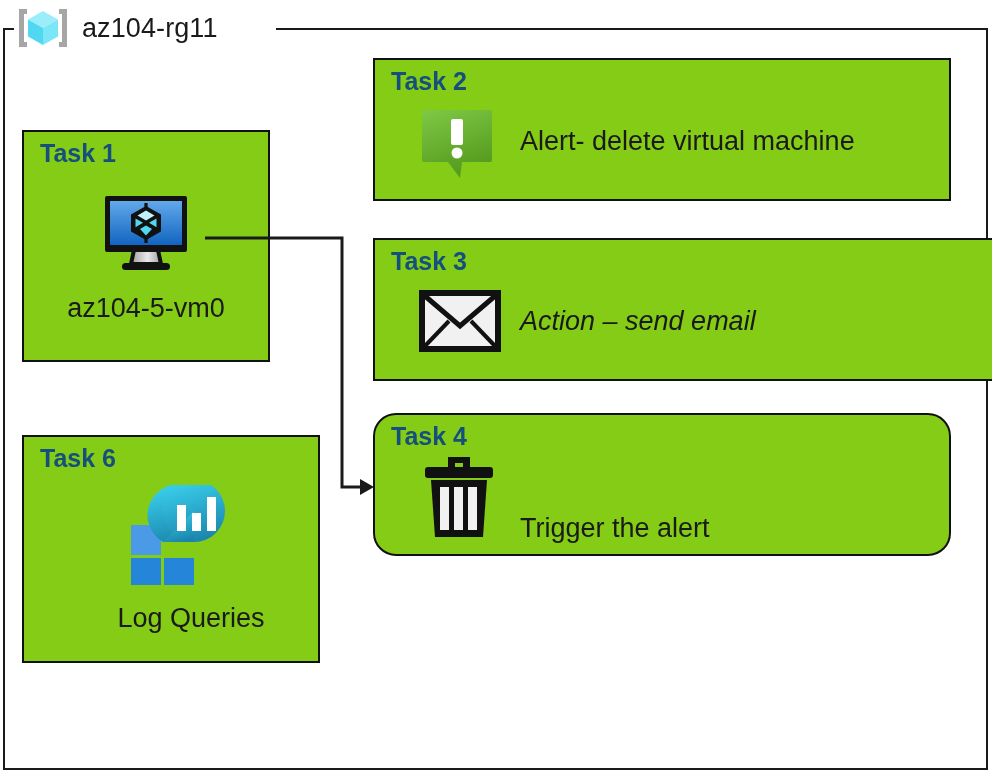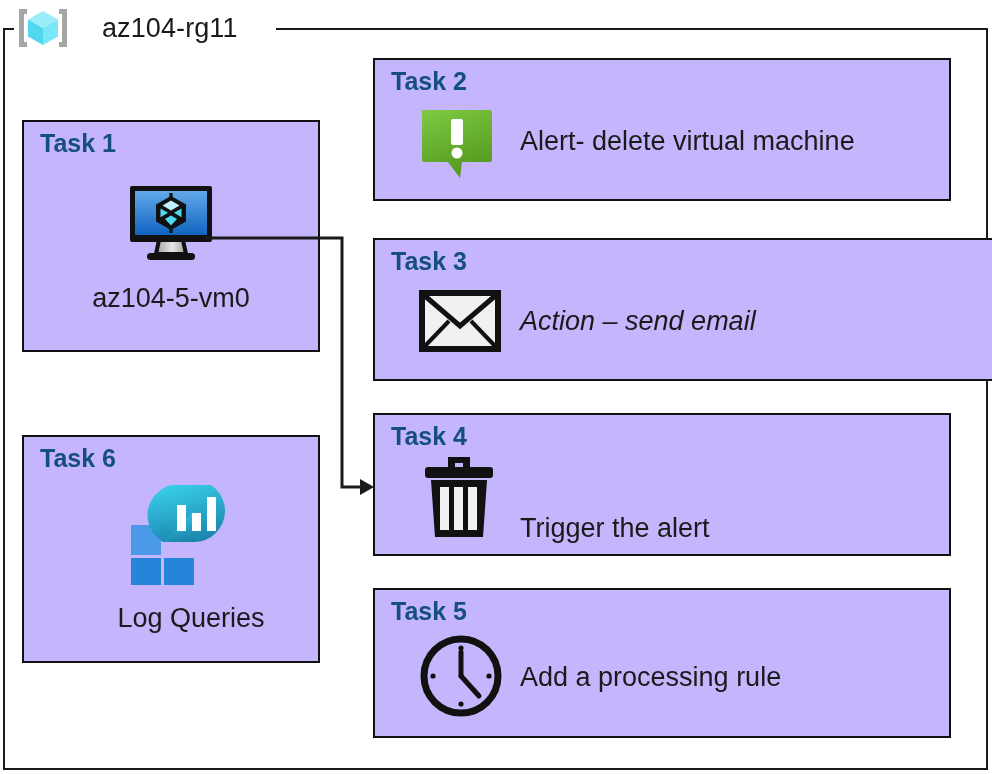--- a/index.html
+++ b/index.html
@@ -60,27 +60,26 @@
     height: 48px;
     position: relative;
     flex: 0 0 auto;
   }
   .rg-title {
     font-size: 27px;
     color: #1a1a1a;
     line-height: 1;
     letter-spacing: 0.1px;
     white-space: nowrap;
-    margin-left: 20px;
   }
 
   
   .card {
     position: absolute;
-    background: #c4b5fd;
+    background: #84cc16;
     border: 2px solid #111111;
     box-sizing: border-box;
     z-index: 2;
   }
   .card-title {
     position: absolute;
     left: 16px;
     top: 9px;
     font-size: 25px;
     font-weight: bold;
@@ -107,25 +106,25 @@
     width: 100%;
     text-align: center;
   }
 
   
   .card-right .card-icon {
     position: absolute;
   }
 
   
-  #card-task1 { left: 22px;  top: 120px; width: 298px; height: 232px; }
+  #card-task1 { left: 22px;  top: 130px; width: 248px; height: 232px; }
   #card-task6 { left: 22px;  top: 435px; width: 298px; height: 228px; }
   #card-task2 { left: 373px; top: 58px;  width: 578px; height: 143px; }
   #card-task3 { left: 373px; top: 238px; width: 650px; height: 143px; }
-  #card-task4 { left: 373px; top: 413px; width: 578px; height: 143px; }
+  #card-task4 { left: 373px; top: 413px; width: 578px; height: 143px; border-radius: 23px; }
   #card-task5 { left: 373px; top: 588px; width: 578px; height: 150px; }
 
   #card-task1 .card-icon { top: 60px; width: 96px; height: 86px; }
   #card-task1 .card-caption { top: 163px; }
   #card-task6 .card-icon { top: 48px; width: 112px; height: 100px; }
   #card-task6 .card-caption { top: 168px; padding-left: 20px; }
 
   #card-task2 .card-icon { left: 45px; top: 48px; width: 76px; height: 72px; }
   #card-task2 .card-caption { left: 145px; top: 68px; }
   #card-task3 .card-icon { left: 44px; top: 50px; width: 82px; height: 62px; }
@@ -277,34 +276,19 @@
 
         <path d="M8 27 L64 27 L60 84 L12 84 Z" fill="#111111"></path>
         <rect x="17" y="34" width="9" height="43" fill="#f1f1f1"></rect>
         <rect x="31" y="34" width="9" height="43" fill="#f1f1f1"></rect>
         <rect x="45" y="34" width="9" height="43" fill="#f1f1f1"></rect>
       </svg>
     </div>
     <div class="card-caption">Trigger the alert</div>
   </div>
 
-  <div class="card card-right" id="card-task5">
-    <div class="card-title">Task 5</div>
-    <div class="card-icon">
-      <svg width="84" height="84" viewBox="0 0 84 84" xmlns="http://www.w3.org/2000/svg">
-        <circle cx="42" cy="42" r="37" fill="none" stroke="#111111" stroke-width="7"></circle>
-        <circle cx="42" cy="14" r="2.6" fill="#111111"></circle>
-        <circle cx="70" cy="42" r="2.6" fill="#111111"></circle>
-        <circle cx="42" cy="70" r="2.6" fill="#111111"></circle>
-        <circle cx="14" cy="42" r="2.6" fill="#111111"></circle>
-        <path d="M42 42 L42 18" stroke="#111111" stroke-width="5" stroke-linecap="round"></path>
-        <path d="M42 42 L60 62" stroke="#111111" stroke-width="5" stroke-linecap="round"></path>
-      </svg>
-    </div>
-    <div class="card-caption">Add a processing rule</div>
-  </div>
 
   <svg class="connector" viewBox="0 0 992 774" xmlns="http://www.w3.org/2000/svg">
     <path d="M205 238 L342 238 L342 487 L360 487" fill="none" stroke="#1a1a1a" stroke-width="3"></path>
     <path d="M360 479 L374 487 L360 495 Z" fill="#1a1a1a"></path>
   </svg>
 
 </div>
 
 </body></html>

